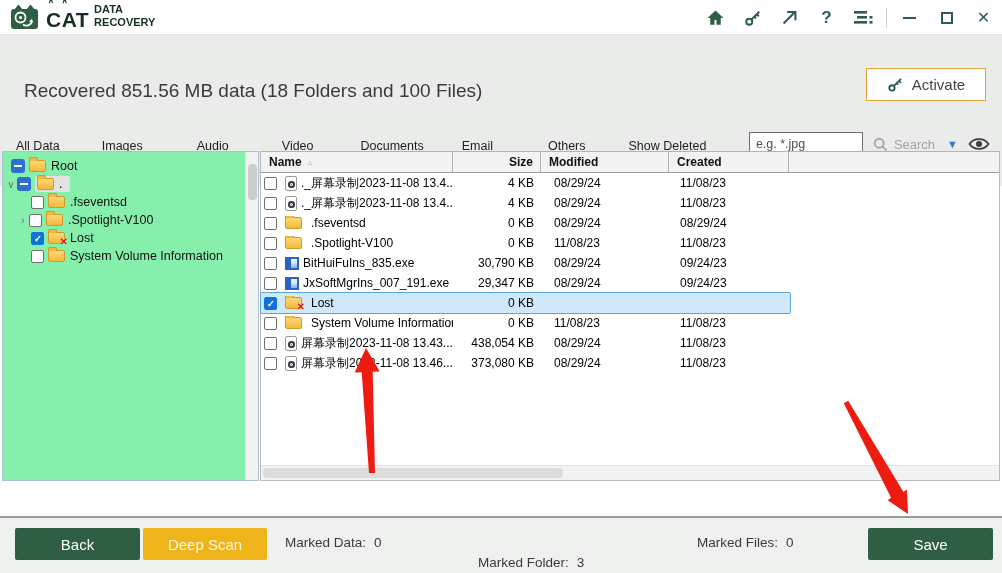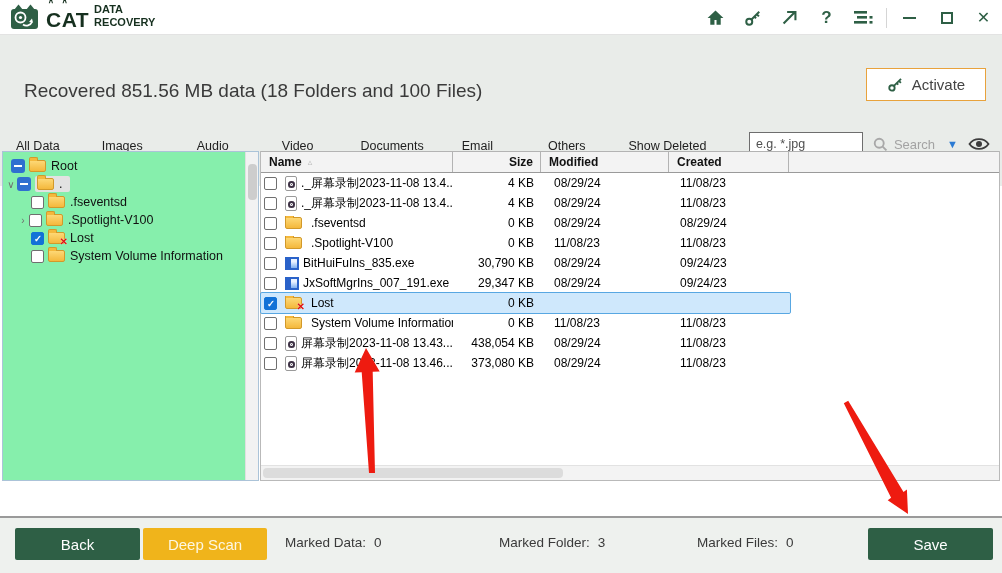--- a/index.html
+++ b/index.html
@@ -85,21 +85,21 @@
   .hscroll { position:absolute; left:0; bottom:0; height:15px; width:738px; background:#f3f3f3; border-top:1px solid #e2e2e2; }
   .hthumb { position:absolute; left:2px; top:2px; width:300px; height:10px; background:#dcdcdc; border-radius:4px; }
 
   
   .footer { position:absolute; left:0; right:0; bottom:0; height:57px; background:#eef1ee; border-top:2px solid #9a9a9a; }
   .btn { position:absolute; top:10px; height:32px; display:flex; align-items:center; justify-content:center; font-size:15px; border:none; border-radius:2px; cursor:pointer; font-family:"Liberation Sans",sans-serif; }
   .btn-back { left:15px; width:125px; background:#2e5f45; color:#fff; }
   .btn-deep { left:143px; width:124px; background:#f0b41b; color:#fdf7e2; }
   .btn-save { left:868px; width:125px; background:#2e5f45; color:#ffffff; }
   .counter { position:absolute; top:17px; font-size:13.5px; color:#3a3a3a; display:flex; gap:8px; }
-  .cnt-data { left:285px; } .cnt-folder { left:499px; } .cnt-files { left:685px;margin-left:12px; }
+  .cnt-data { left:285px; } .cnt-folder { left:478px;margin-top:20px; } .cnt-files { left:685px;margin-left:12px; }
 
   .arrows { position:absolute; inset:0; pointer-events:none; z-index:50; }
 </style>
 </head>
 <body>
 
 <div class="app">
 
   <div class="titlebar">
     <div class="brand">

